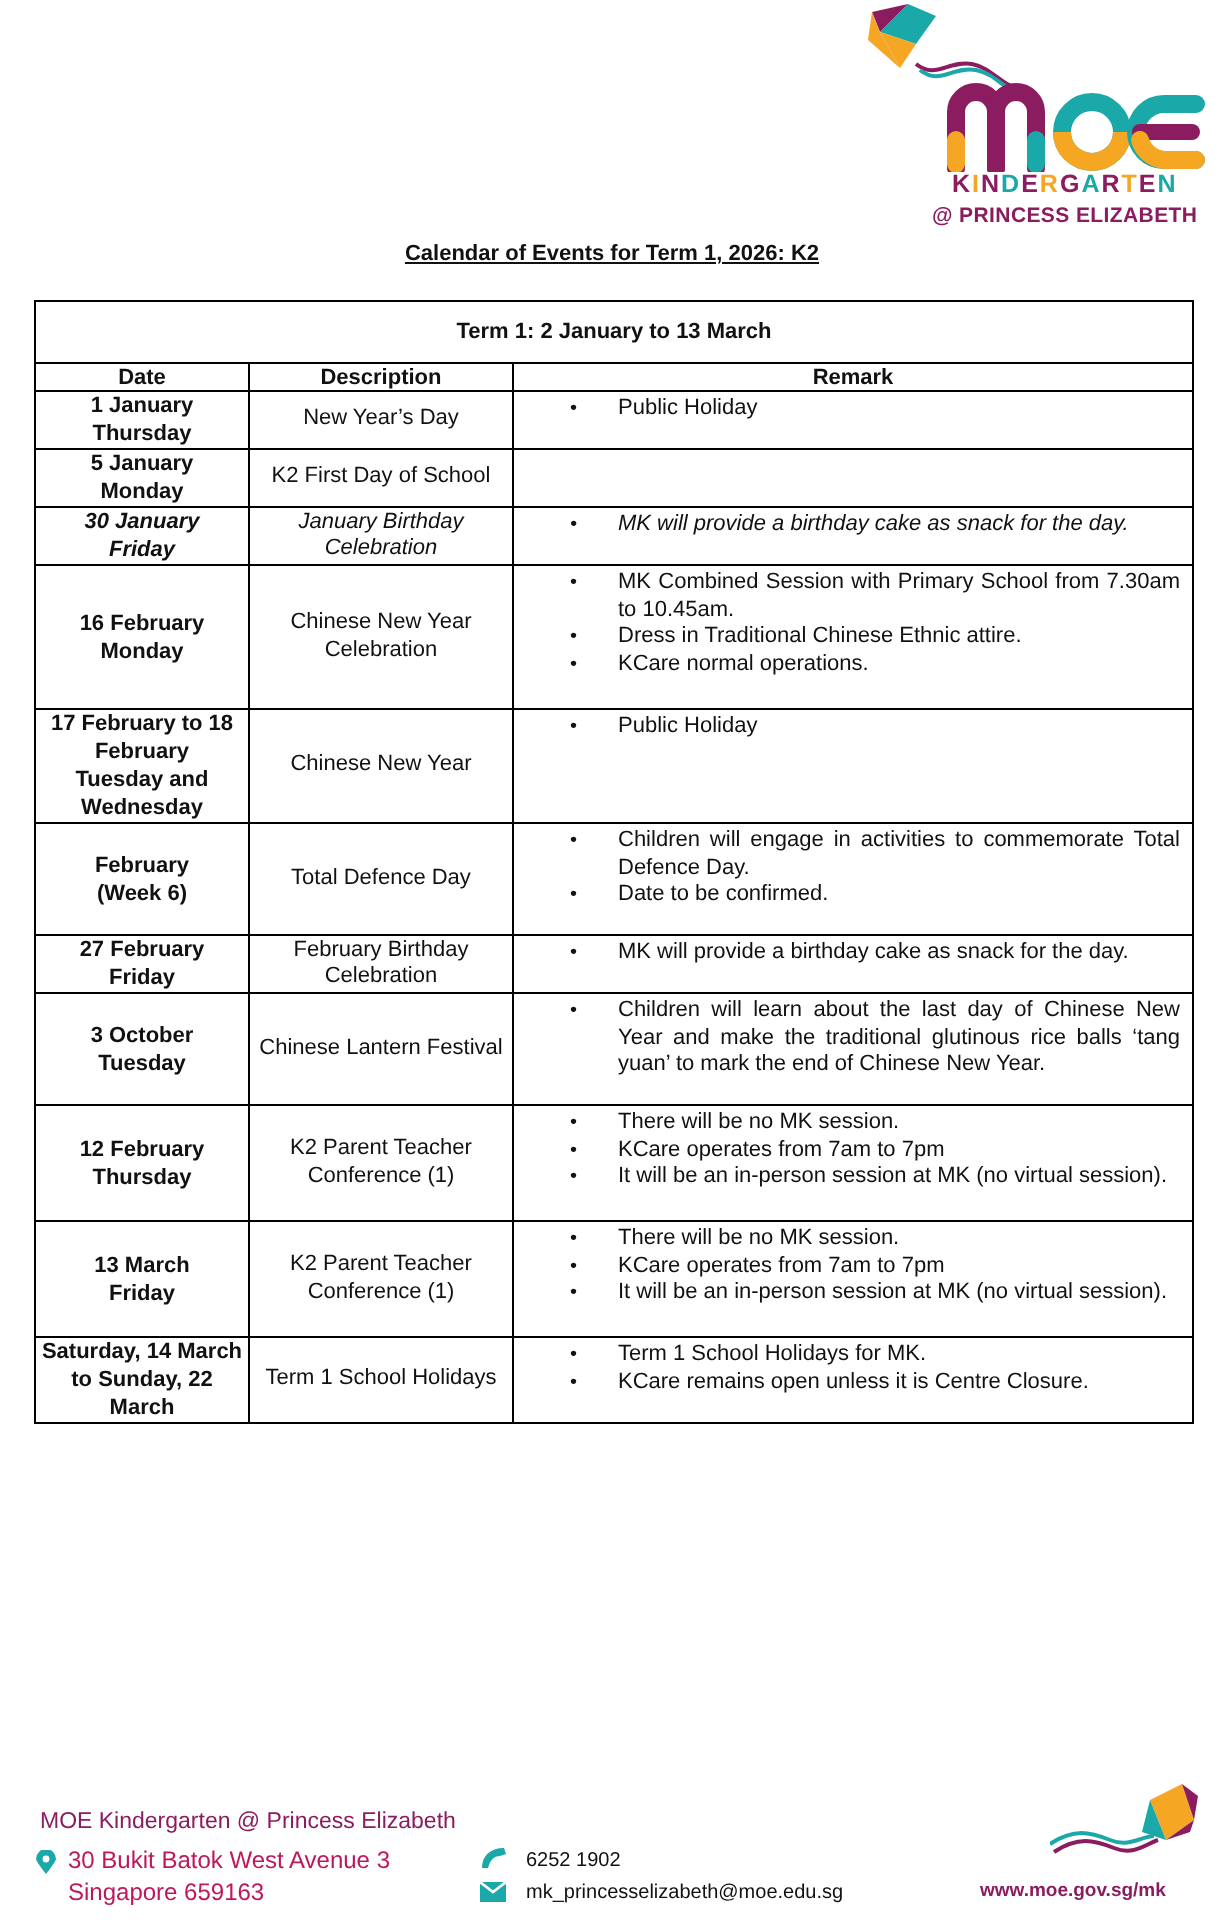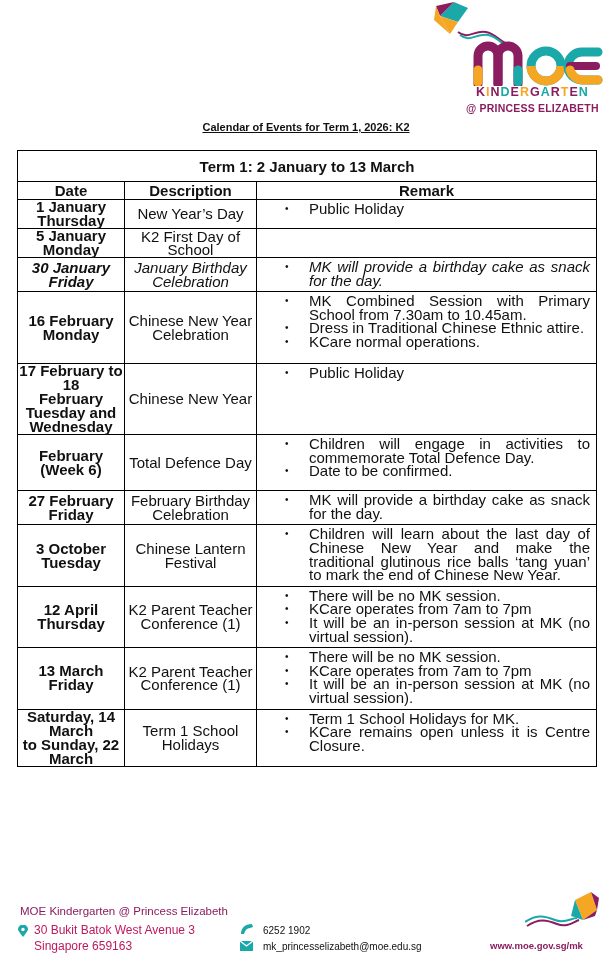--- a/index.html
+++ b/index.html
@@ -7,21 +7,21 @@
 
   
   .logo { position: absolute; left: 430px; top: 2px; width: 175px; height: 115px; }
   .logo-moe { position: absolute; left: 40px; top: 36px; width: 135px; height: 48px; }
   .logo-kg { position: absolute; left: 46px; top: 83px; font-size: 12.5px; font-weight: bold; letter-spacing: 1px; white-space: nowrap; }
   .logo-kg span { display: inline; }
   .logo-pe { position: absolute; left: 36px; top: 100px; font-size: 10.5px; font-weight: bold; color: #8a1c5f; white-space: nowrap; letter-spacing: 0.2px; }
 
   .doc-title { position: absolute; top: 121px; left: 0; width: 612px; text-align: center; font-size: 11px; font-weight: bold; text-decoration: underline; }
 
-  table.cal { position: absolute; left: 17px; top: 150px; width: 580px; border-collapse: collapse; font-size: 15px; }
+  table.cal { position: absolute; left: 17px; top: 150px; width: 580px; border-collapse: collapse; font-size: 11px; }
   table.cal td, table.cal th { border: 1px solid #000; padding: 0; vertical-align: middle; }
   .term-row td { height: 30px; text-align: center; font-weight: bold; }
   .hdr th { height: 13px; font-weight: bold; text-align: center; }
   .c-date { width: 106px; text-align: center; font-weight: bold; line-height: 14px; }
   .c-desc { width: 131px; text-align: center; line-height: 13.5px; }
   .c-rem { vertical-align: top !important; padding: 2px 6px 4px 0 !important; }
   .c-rem ul { margin: 0; padding: 0; list-style: none; }
   .c-rem li { position: relative; padding-left: 52px; line-height: 13.6px; text-align: justify; }
   .c-rem li::before { content: "\2022"; position: absolute; left: 28px; top: 0; font-size: 10px; }
 
@@ -190,21 +190,21 @@
           <div>Chinese Lantern Festival</div>
         </td>
         <td class="c-rem">
           <ul>
             <li>Children will learn about the last day of Chinese New Year and make the traditional glutinous rice balls ‘tang yuan’ to mark the end of Chinese New Year.</li>
           </ul>
         </td>
       </tr>
       <tr style="height: 58px;">
         <td class="c-date">
-          <div>12 April</div>
+          <div>12 February</div>
           <div>Thursday</div>
         </td>
         <td class="c-desc">
           <div>K2 Parent Teacher</div>
           <div>Conference (1)</div>
         </td>
         <td class="c-rem">
           <ul>
             <li>There will be no MK session.</li>
             <li>KCare operates from 7am to 7pm</li>

